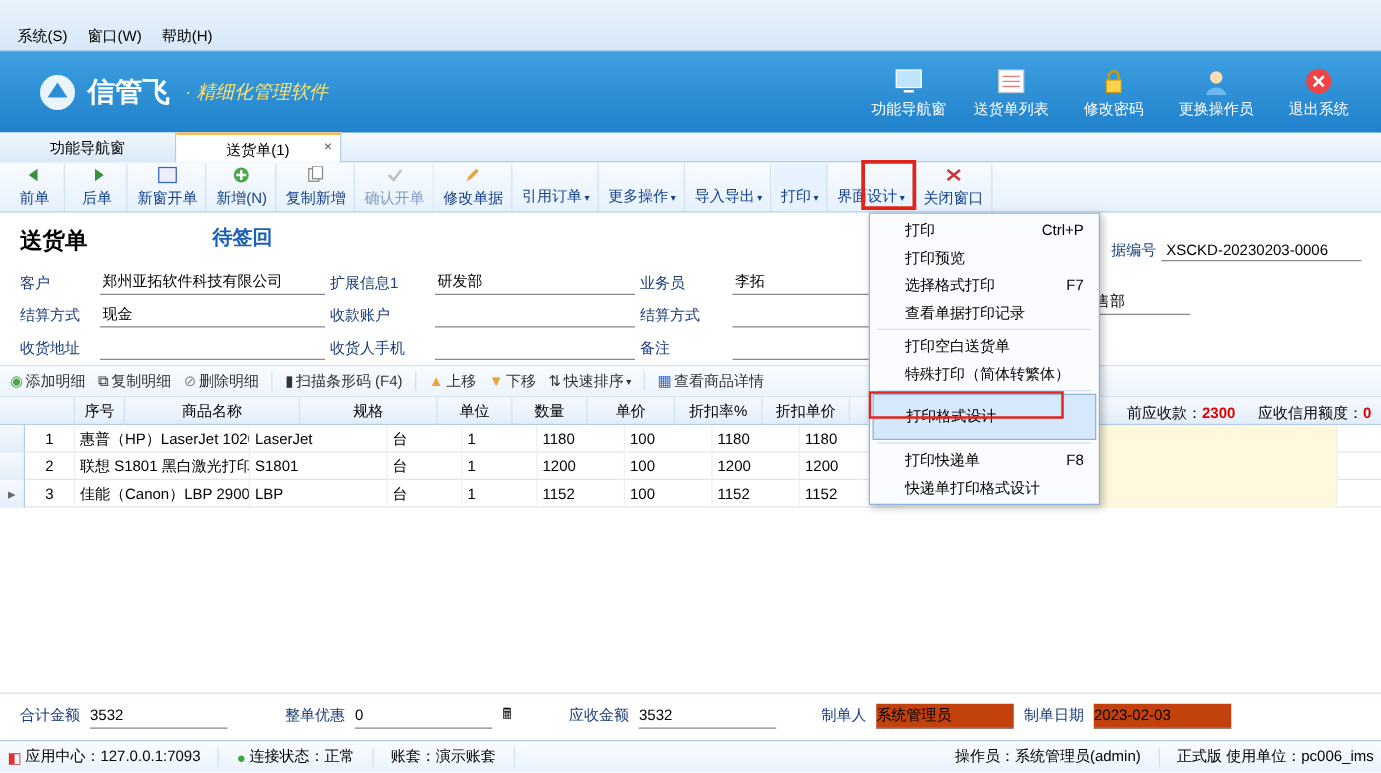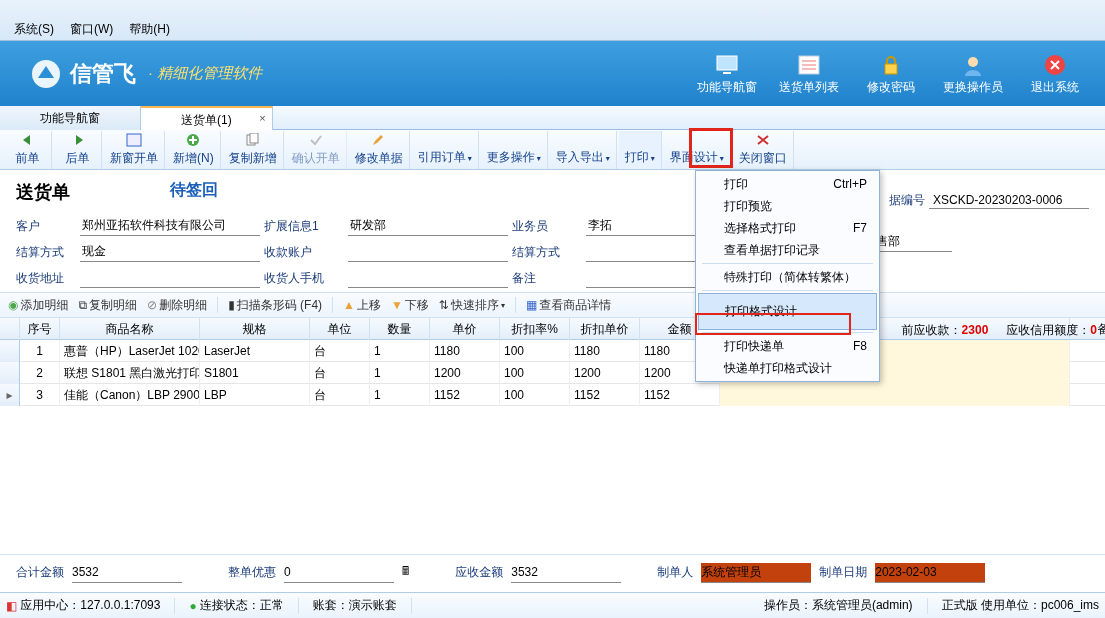--- a/index.html
+++ b/index.html
@@ -27,21 +27,21 @@
 .form-title-row { display: flex; align-items: flex-start; gap: 100px; margin-bottom: 12px;}
 .form-title { font-size: 18px; font-weight: bold; }
 .form-status { font-size: 16px; color: #1b5fb8; font-weight: bold; }
 .form-grid { display: grid; grid-template-columns: 60px 180px 80px 160px 70px 120px 70px 150px; row-gap: 6px; column-gap:4px; align-items: center; font-size: 12px; }
 .form-grid label { color: #1b3c7a; font-size: 12px; }
 .finput { border: none; border-bottom: 1px solid #888; height: 20px; font-size: 12px; padding: 1px 2px; background: transparent; }
 .sub-toolbar { height: 26px; background: linear-gradient(#f9fcff,#ecf4fd); border-top: 1px solid #cfe1f3; border-bottom: 1px solid #cfe1f3; display:flex; align-items:center; padding: 0 6px; gap: 6px; font-size:12px; color:#333;}
 .sub-toolbar .sbtn { display:flex; align-items:center; gap:2px; color:#333; cursor:pointer; padding: 0 2px;}
 .sub-toolbar .sep { width:1px; height:16px; background:#cfe1f3; margin: 0 2px;}
 .grid-area { }
-.grid-head { display:grid; grid-template-columns: 20px 40px 140px 110px 60px 60px 70px 70px 70px 80px 350px 80px; background: linear-gradient(#f6faff,#e3eefa); border-bottom:1px solid #b0cde8; height:22px; align-items:center; font-size:12px;}
+.grid-head { display:grid; grid-template-columns: 20px 40px 140px 110px 60px 60px 70px 70px 70px 80px 350px 80px; background: linear-gradient(#f6faff,#e3eefa); border-bottom:1px solid #b0cde8; height:22px; align-items:center; font-size:12px;padding-left:40px;}
 .grid-head div { border-right:1px solid #cfe1f3; text-align:center; height:22px; line-height:22px; overflow:hidden;}
 .grid-row { display:grid; grid-template-columns: 20px 40px 140px 110px 60px 60px 70px 70px 70px 80px 350px 80px; height:22px; align-items:center; border-bottom:1px solid #e6e6e6; font-size:12px;}
 .grid-row div { border-right:1px solid #efefef; padding:0 4px; height:22px; line-height:22px; overflow:hidden; white-space:nowrap;}
 .grid-row div.num { text-align:center;}
 .row-marker { background: linear-gradient(#f6faff,#e3eefa); border-right:1px solid #b0cde8 !important; text-align:center; color:#666;}
 .footer-form { position:absolute; left:0; right:0; bottom:28px; height:36px; border-top:1px solid #cfe1f3; display:flex; align-items:center; padding:0 16px; gap:8px; font-size:12px; background:#fff;}
 .footer-form label { color:#1b3c7a;}
 .footer-form input { border:none; border-bottom:1px solid #888; width:110px; height:20px; font-size:12px;}
 .footer-form input.ro { background:#c2410c;}
 .statusbar { position:absolute; left:0; right:0; bottom:0; height:26px; border-top:1px solid #b0cde8; background: linear-gradient(#f9fcff,#e9f3fd); display:flex; align-items:center; padding:0 6px; gap:10px; font-size:12px;}
@@ -417,20 +417,24 @@
   <div class="ditem">
       <span>选择格式打印</span>
       <span>F7</span>
     </div>
   <div class="ditem">
       <span>查看单据打印记录</span>
       <span></span>
     </div>
   <div class="dsep"></div>
   <div class="ditem">
+      <span>打印空白送货单</span>
+      <span></span>
+    </div>
+  <div class="ditem">
       <span>特殊打印（简体转繁体）</span>
       <span></span>
     </div>
   <div class="dsep"></div>
   <div class="ditem hov">
       <span>打印格式设计</span>
       <span></span>
     </div>
   <div class="dsep"></div>
   <div class="ditem">

